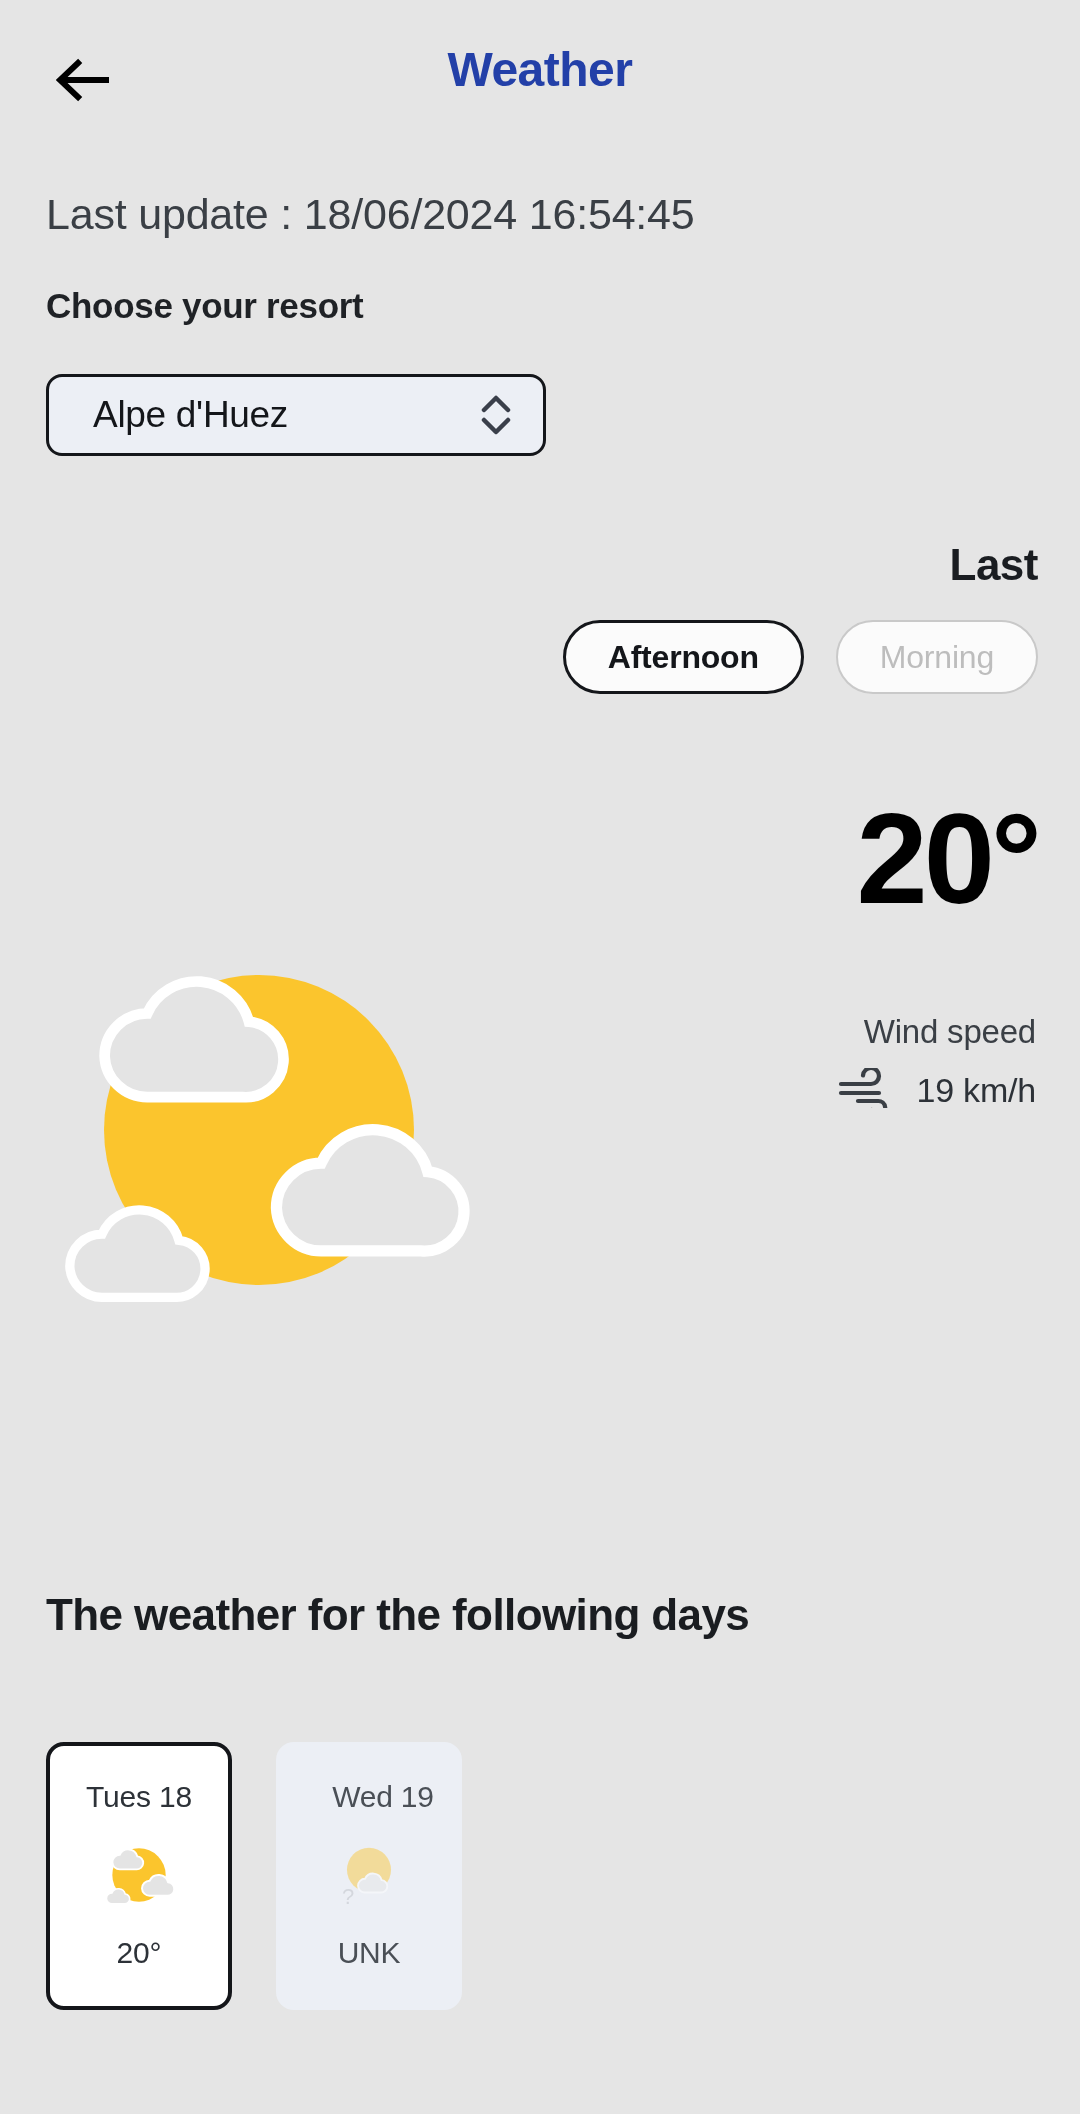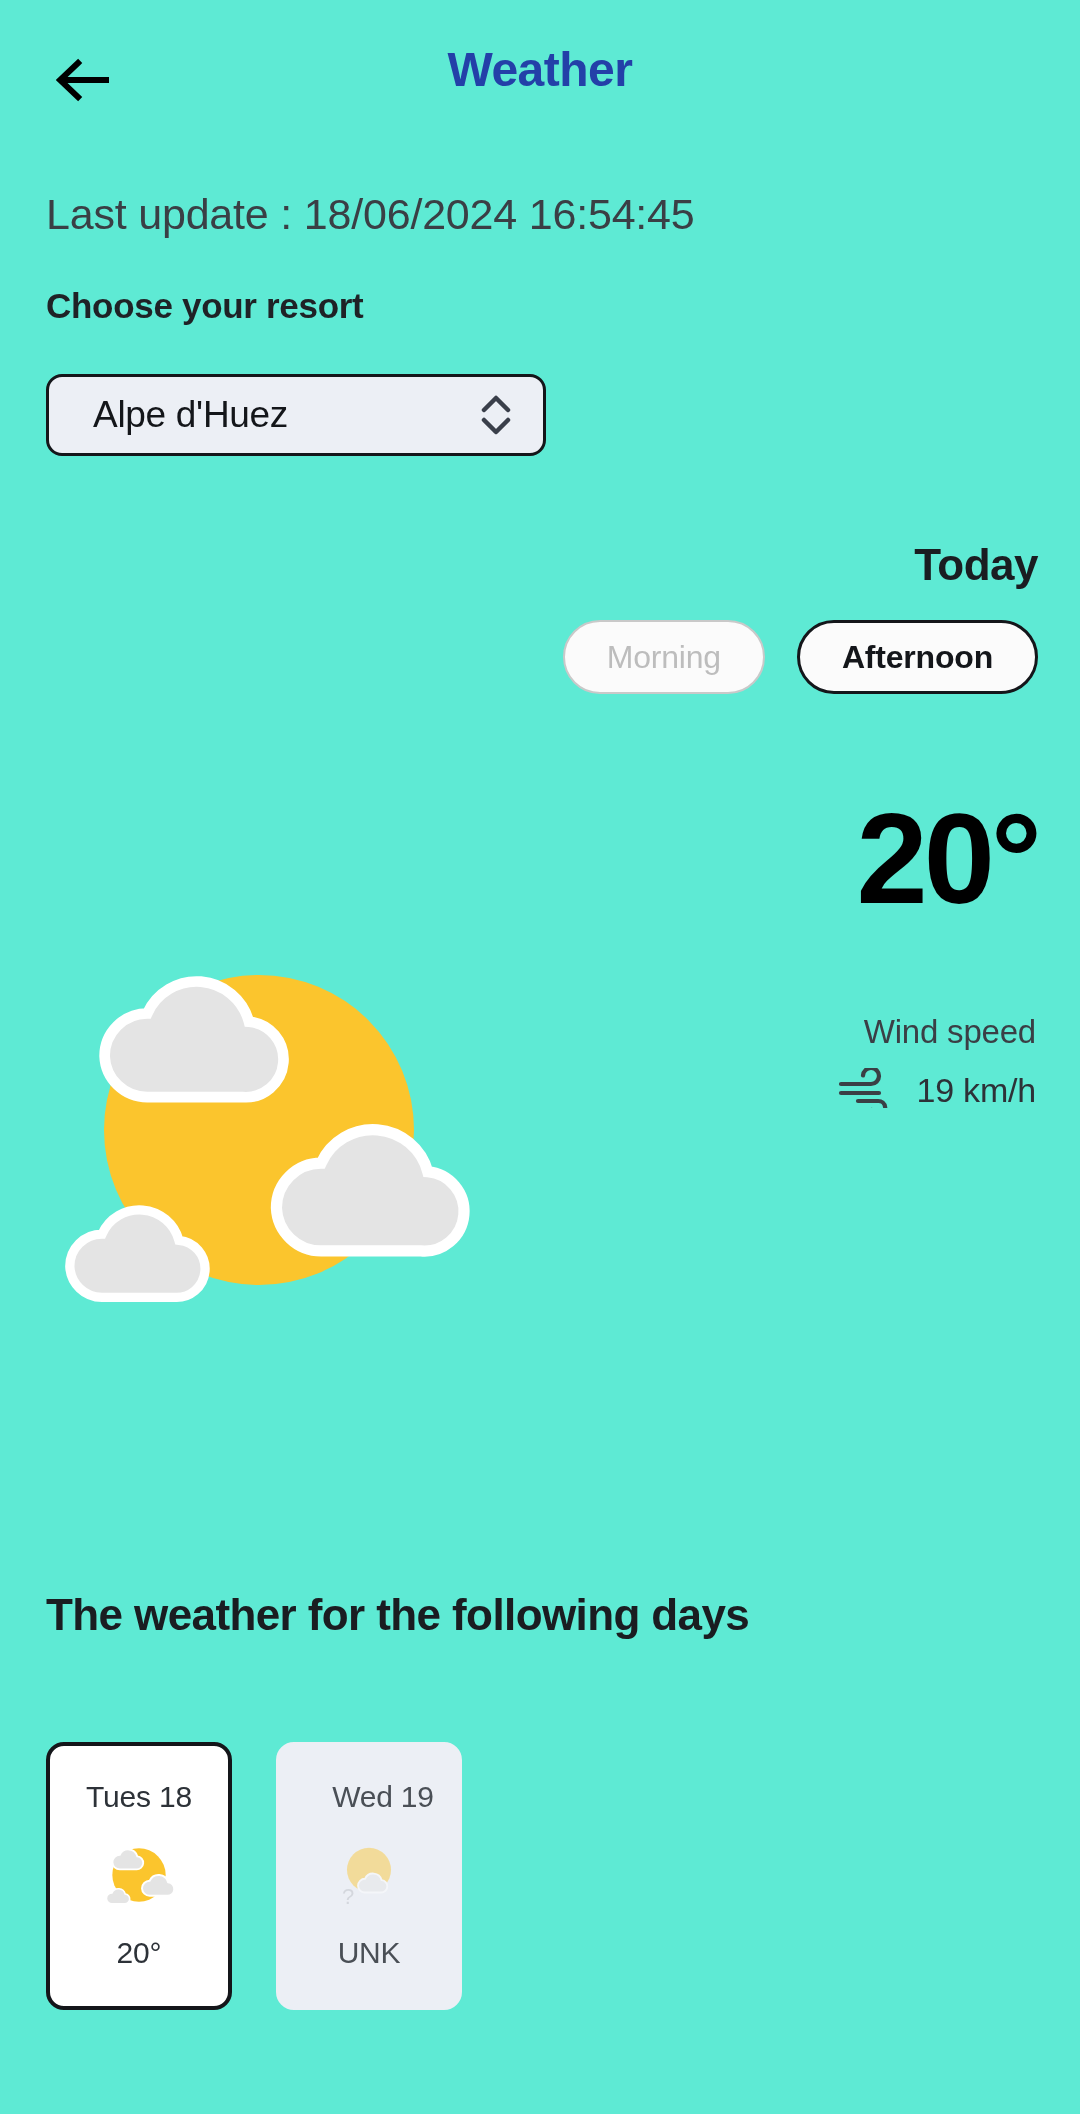--- a/index.html
+++ b/index.html
@@ -9,21 +9,21 @@
     height: 2114px;
     background: #fbfbfb;
     font-family: "Liberation Sans", sans-serif;
     overflow: hidden;
   }
 
   .screen {
     position: relative;
     width: 1080px;
     height: 2114px;
-    background: #5eead4;
+    background: #e5e5e5;
   }
 
   
   .appbar {
     position: relative;
     height: 160px;
   }
   .back-btn {
     position: absolute;
     left: 48px;
@@ -263,24 +263,24 @@
   <div class="resort-select">
     <span class="resort-value">Alpe d'Huez</span>
     <span class="stepper-icon">
       <svg width="34" height="46" viewBox="0 0 34 46" fill="none">
         <path d="M5 18 L17 6 L29 18" stroke="#3a3f4a" stroke-width="4.5" stroke-linecap="round" stroke-linejoin="round"></path>
         <path d="M5 28 L17 40 L29 28" stroke="#3a3f4a" stroke-width="4.5" stroke-linecap="round" stroke-linejoin="round"></path>
       </svg>
     </span>
   </div>
 
-  <div class="today-title">Today</div>
+  <div class="today-title">Last</div>
   <div class="period-row">
+    <div class="pill active">Afternoon</div>
     <div class="pill disabled">Morning</div>
-    <div class="pill active">Afternoon</div>
   </div>
 
   <div class="temp">20°</div>
   <div class="wind-label">Wind speed</div>
   <div class="wind-row">
     <span>
       <svg width="56" height="40" viewBox="0 0 56 40" fill="none">
         <path d="M3 16 H33 a8 8 0 1 0 -8 -8.5" stroke="#3a3f45" stroke-width="4.2" stroke-linecap="round" fill="none"></path>
         <path d="M3 25 H41" stroke="#3a3f45" stroke-width="4.2" stroke-linecap="round"></path>
         <path d="M20 33 H40 a7 7 0 1 1 -6.5 9" stroke="#3a3f45" stroke-width="4.2" stroke-linecap="round" fill="none"></path>

